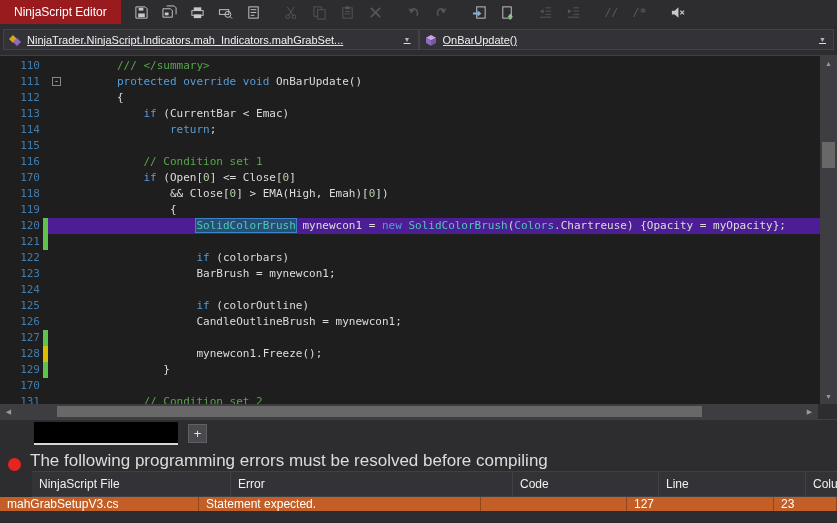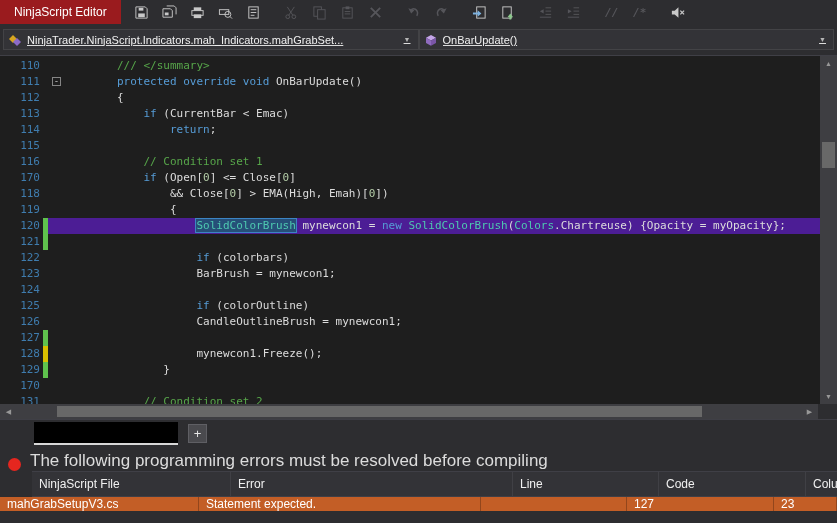--- a/index.html
+++ b/index.html
@@ -281,22 +281,22 @@
   </div>
 
   <div class="errbanner">
     <span class="errdot"></span>
     <span>The following programming errors must be resolved before compiling</span>
   </div>
 
   <div class="thead">
       <div class="hcell">NinjaScript File</div>
       <div class="hcell">Error</div>
+      <div class="hcell">Code</div>
       <div class="hcell">Line</div>
-      <div class="hcell">Code</div>
       <div class="hcell">Column</div>
     </div>
   <div id="tbody">
       <div class="trow sel">
         <div class="tcell">mahGrabSetupV3.cs</div>
         <div class="tcell">Statement expected.</div>
         <div class="tcell"></div>
         <div class="tcell">127</div>
         <div class="tcell">23</div>
       </div>

